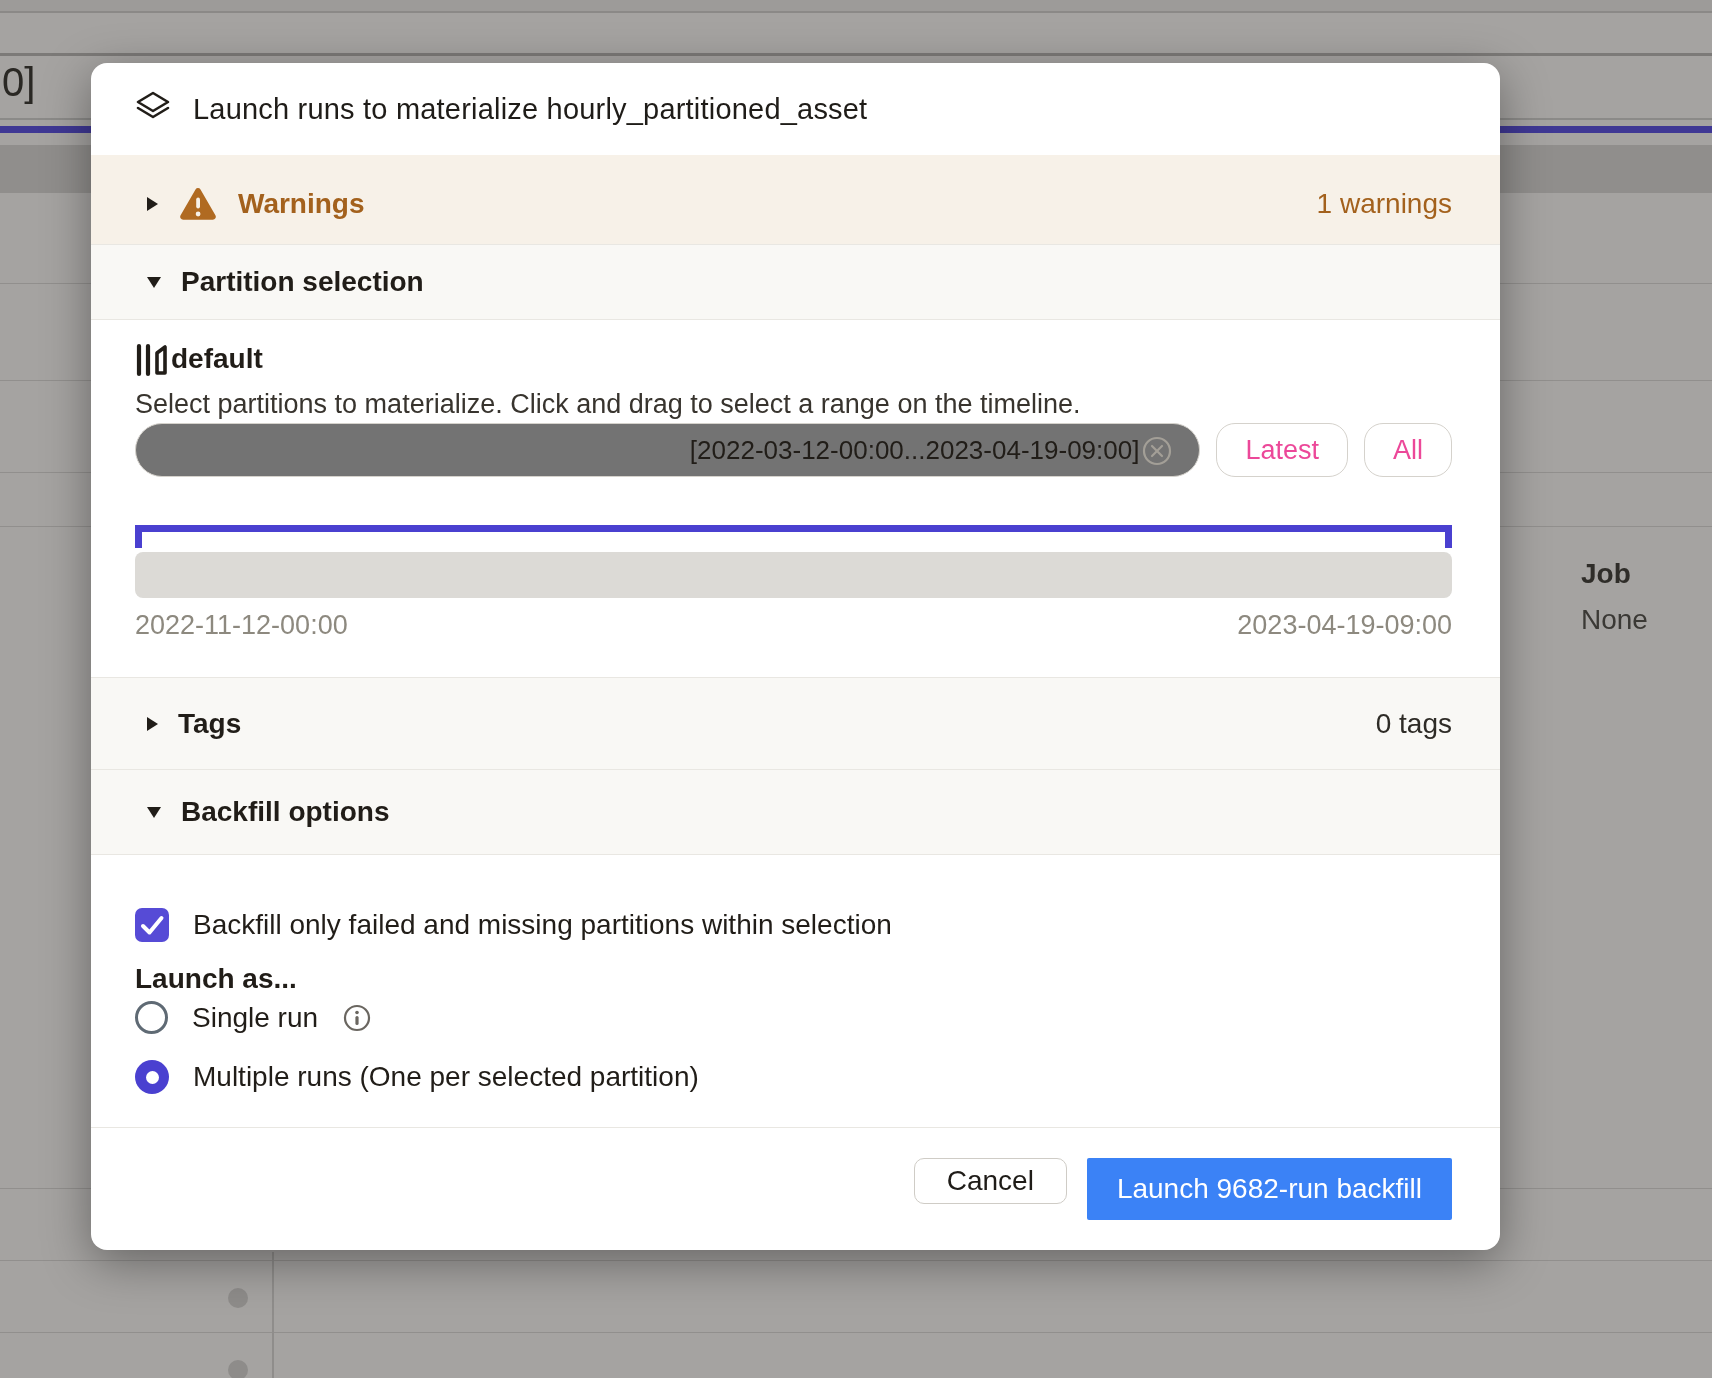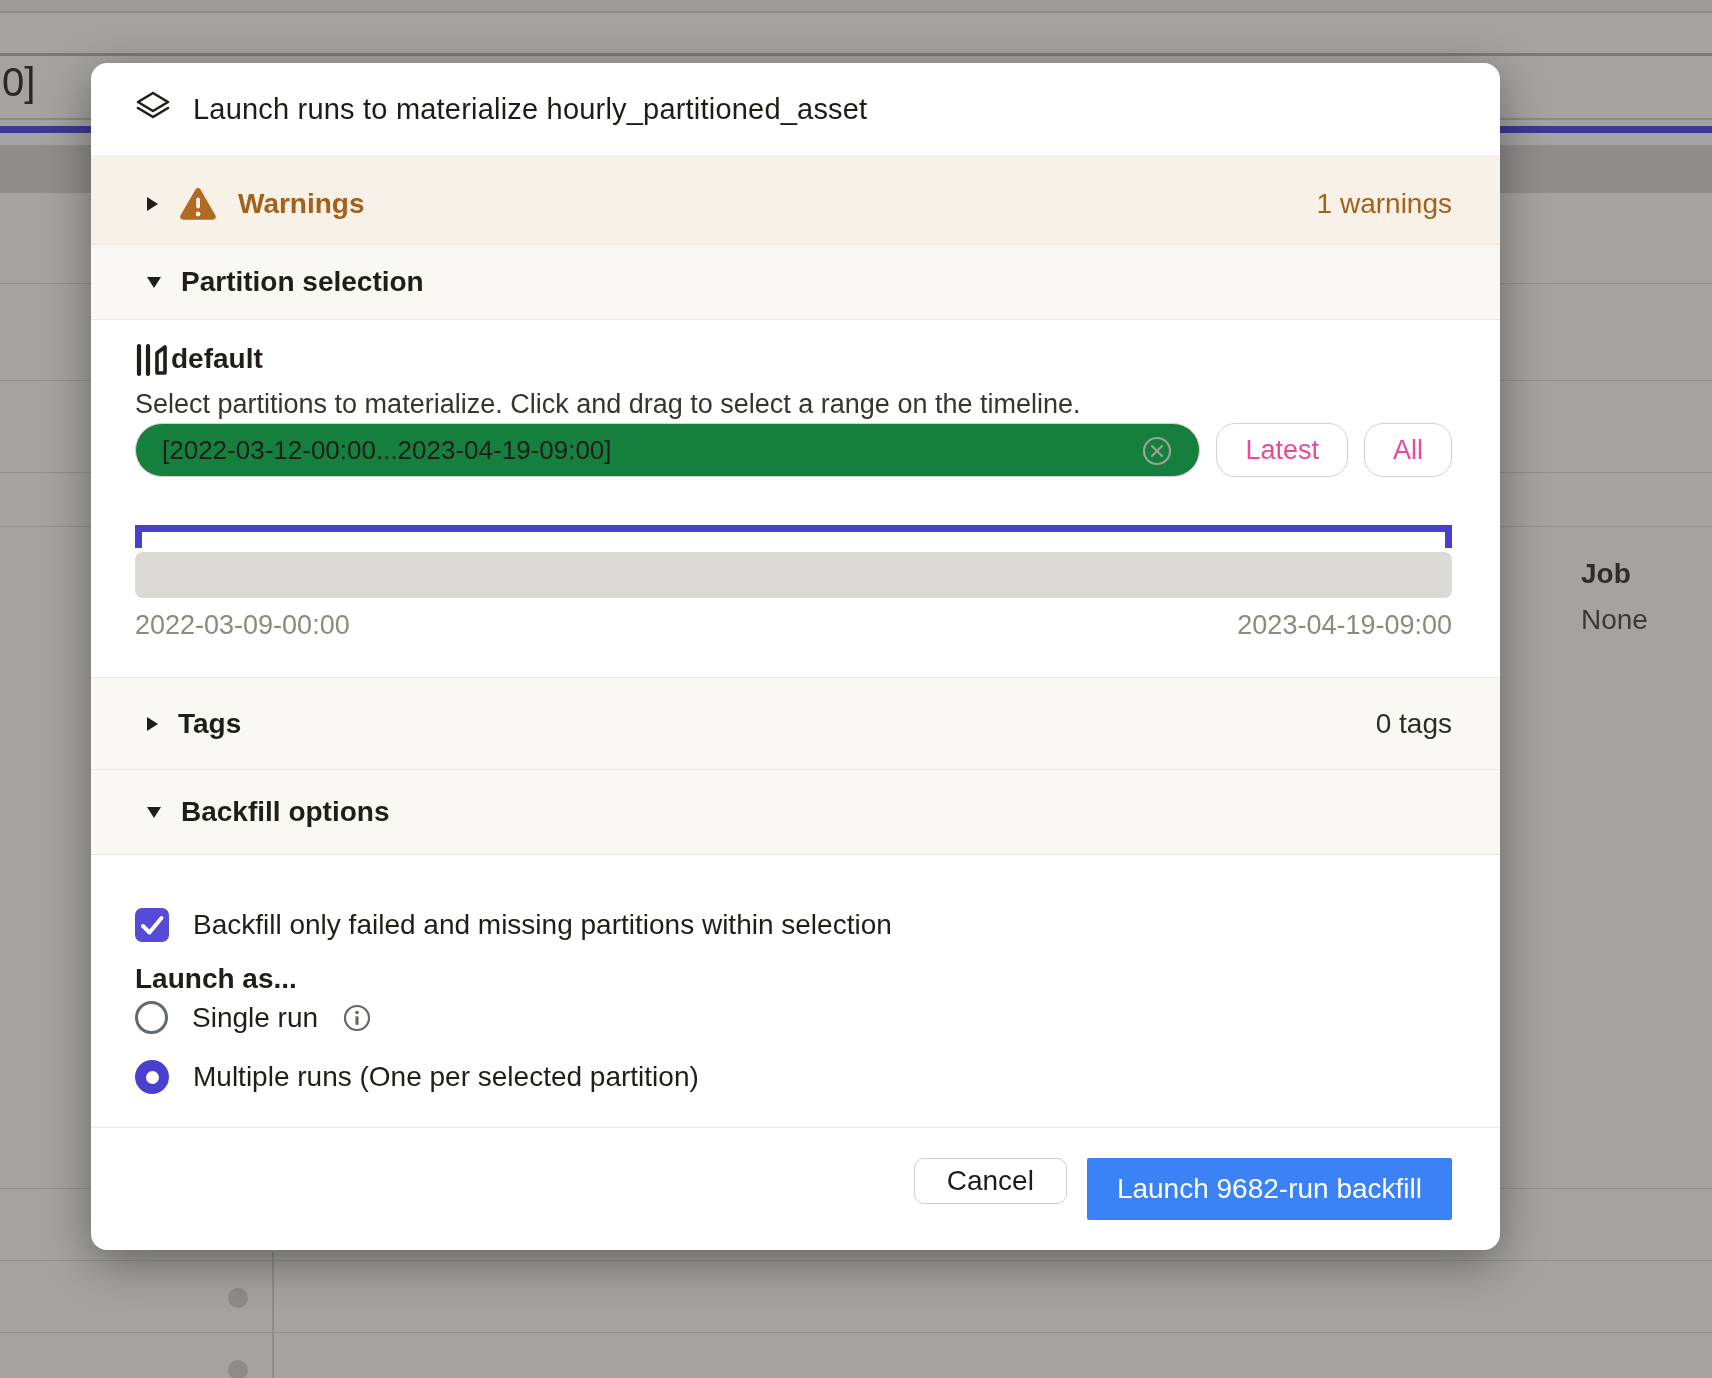--- a/index.html
+++ b/index.html
@@ -60,21 +60,21 @@
   .head-backfill { top:707px; height:85px; border-top:none; }
 
   .dim-row { left:44px; top:280px; display:flex; align-items:flex-start; gap:4px; }
   .dim-name { font-size:28px; font-weight:600; color:#211d18; }
   .desc { left:44px; top:326px; font-size:27px; color:#38342e; }
 
   .input-row { left:44px; top:360px; width:1317px; height:54px; display:flex; gap:16px; }
   .range-input {
     width:1073px; height:54px; border:1.5px solid #d5d2cc; border-radius:27px;
     font-family:inherit; font-size:26px; color:#211d18; padding:0 60px 0 26px;
-    outline:none; background:#15803d;
+    outline:none; background:#737373;text-align:right;
   }
   .pill-btn {
     height:54px; border:1.5px solid #d5d2cc; border-radius:19px; background:#fff;
     font-family:inherit; font-size:27px; color:#ec4899; padding:0 28px; cursor:pointer;
   }
   .clear-btn { left:1050px; top:372px; width:32px; height:32px; background:none; border:none; cursor:pointer; padding:0; }
 
   .tl-line { left:44px; top:462px; width:1317px; height:7px; background:#4a40d0; }
   .tl-tick { top:469px; width:7px; height:16px; background:#4a40d0; }
   .tl-bar { left:44px; top:489px; width:1317px; height:46px; background:#dcdad6; border-radius:8px; }
@@ -182,21 +182,21 @@
       <circle cx="16" cy="16" r="13" fill="none" stroke="#a39f97" stroke-width="2.2"></circle>
       <line x1="11" y1="11" x2="21" y2="21" stroke="#a39f97" stroke-width="2.2" stroke-linecap="round"></line>
       <line x1="21" y1="11" x2="11" y2="21" stroke="#a39f97" stroke-width="2.2" stroke-linecap="round"></line>
     </svg>
   </button>
 
   <div class="abs tl-line"></div>
   <div class="abs tl-tick" style="left:44px"></div>
   <div class="abs tl-tick" style="left:1354px"></div>
   <div class="abs tl-bar"></div>
-  <div class="abs tl-date" style="left:44px">2022-03-09-00:00</div>
+  <div class="abs tl-date" style="left:44px">2022-11-12-00:00</div>
   <div class="abs tl-date" style="right:48px">2023-04-19-09:00</div>
 
   <div class="abs section-head head-tags">
     <span class="caret-right"></span>
     <span class="s-label">Tags</span>
     <span class="s-count">0 tags</span>
   </div>
 
   <div class="abs section-head head-backfill">
     <span class="caret-down"></span>

